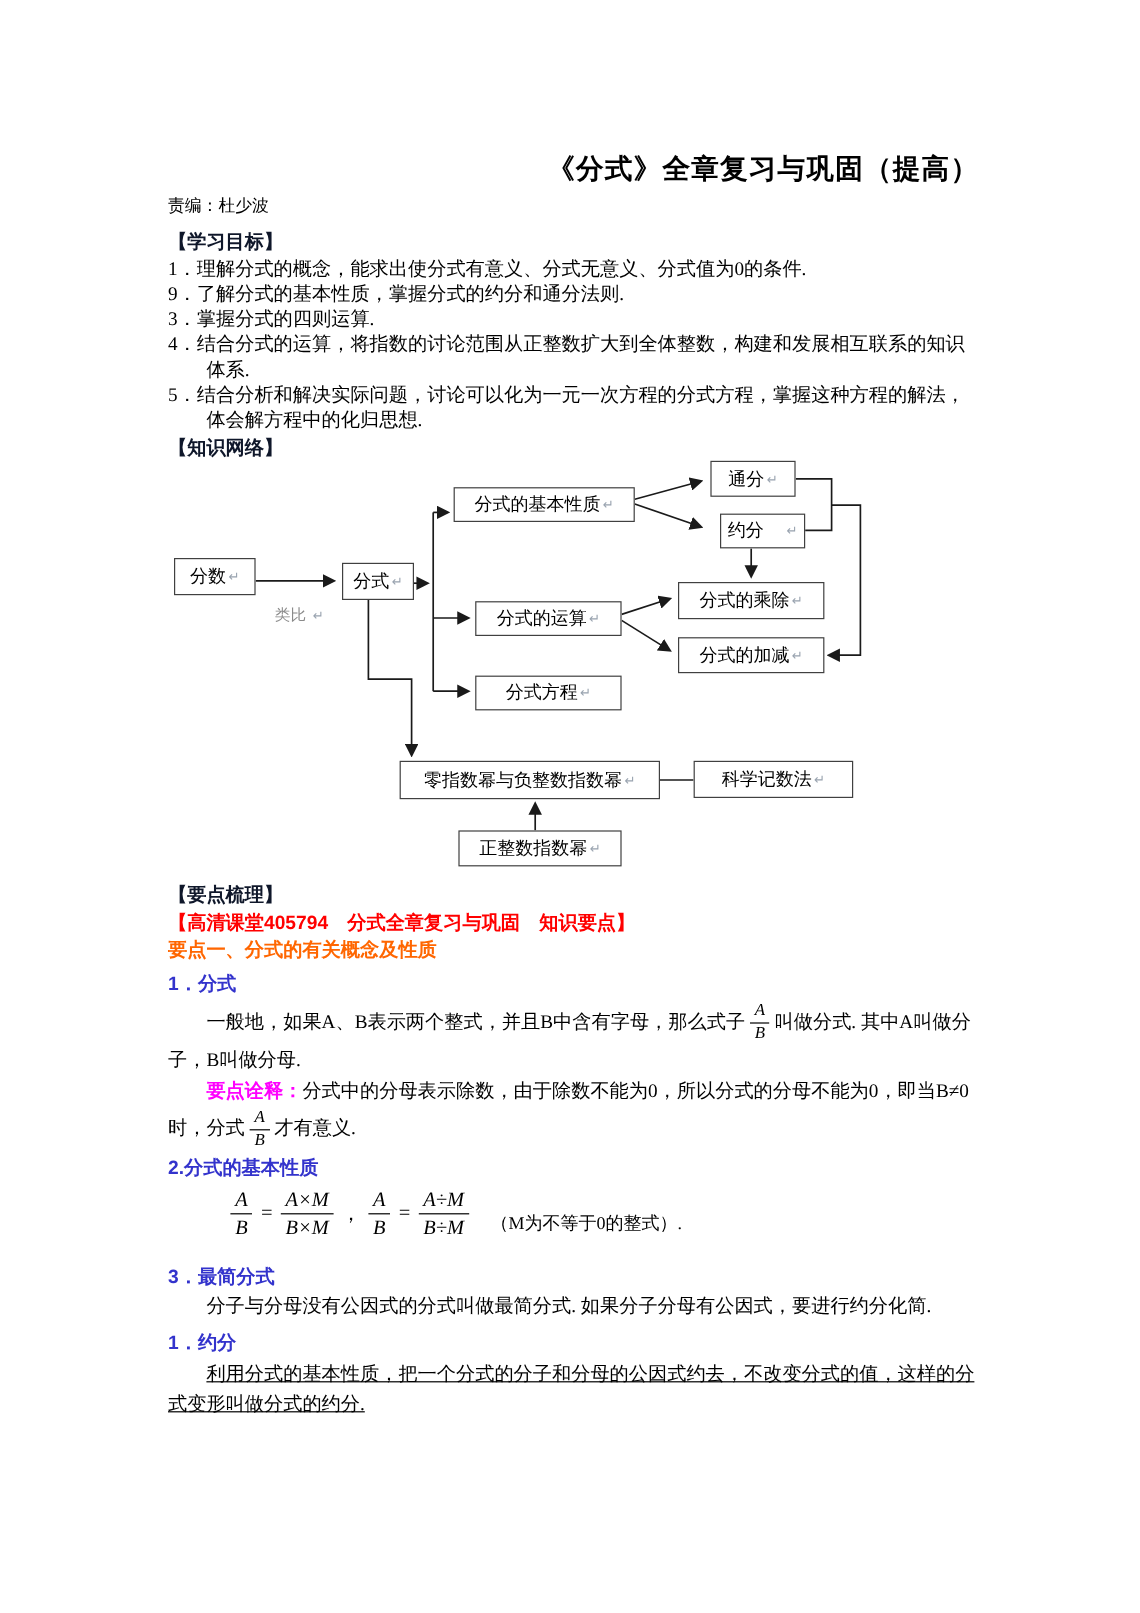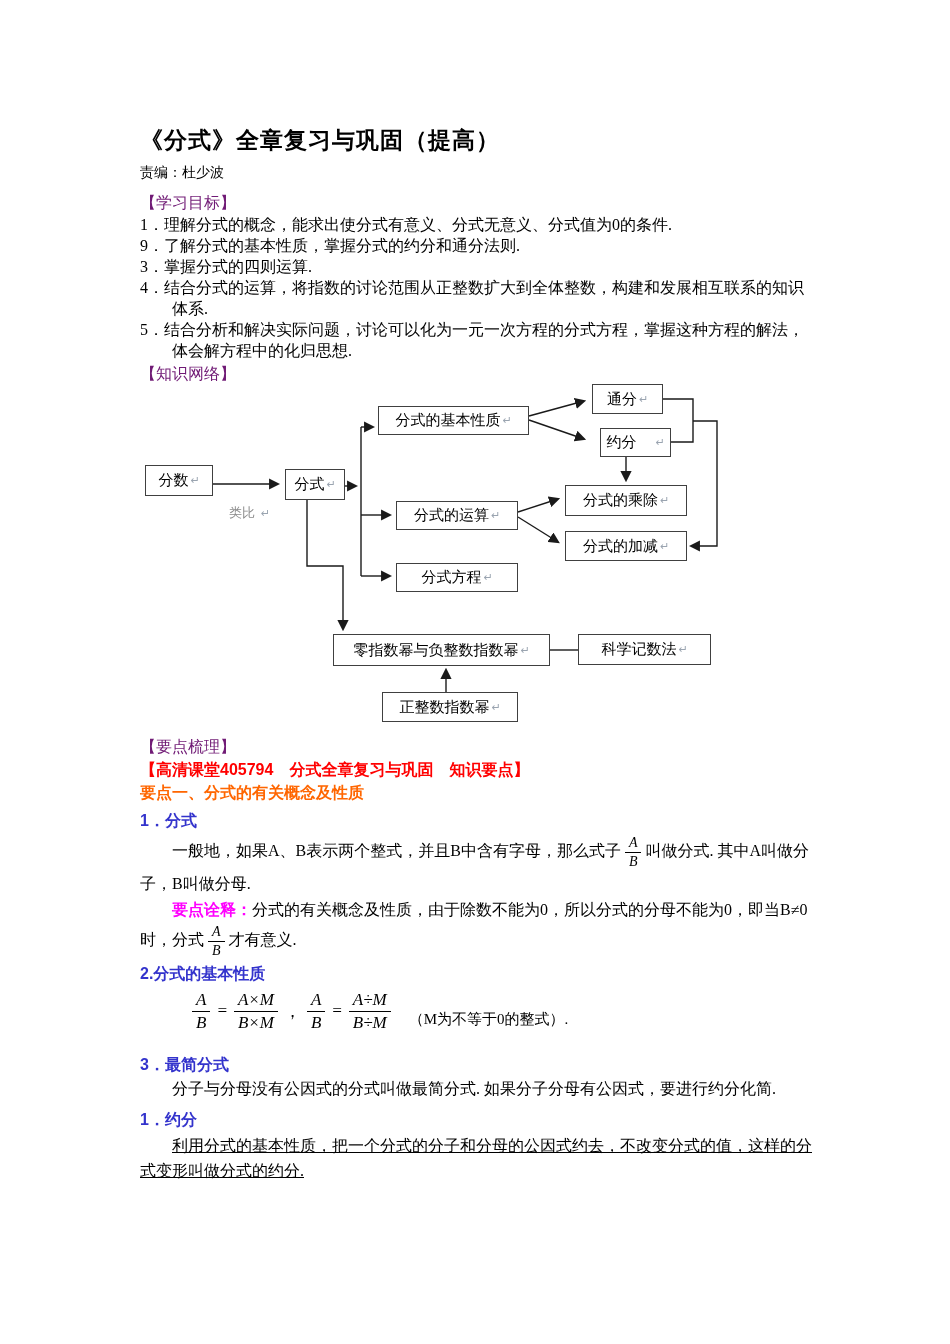--- a/index.html
+++ b/index.html
@@ -5,25 +5,25 @@
   * { margin:0; padding:0; box-sizing:border-box; }
   html,body { background:#ffffff; }
   .page {
     position:relative; width:950px; height:1344px; background:#ffffff;
     overflow:hidden; font-family:"Liberation Serif","DejaVu Serif",serif;
     color:#000;
   }
   .doc { position:absolute; left:140px; top:120px; width:676px; }
 
   .title { font-family:"Liberation Sans","DejaVu Sans",sans-serif;
-    font-weight:bold; font-size:23px; line-height:32px; text-align:left;
+    font-weight:bold; font-size:23px; line-height:32px; text-align:right;
     margin-top:4px; letter-spacing:1px; }
   .byline { font-size:14px; line-height:18px; text-align:left; margin-top:8px; }
 
-  .h-green  { color:#701a75; font-family:"Liberation Sans",sans-serif; font-weight:normal; font-size:16px; line-height:21px; margin-top:10px; }
+  .h-green  { color:#0f172a; font-family:"Liberation Sans",sans-serif; font-weight:bold; font-size:16px; line-height:21px; margin-top:10px; }
   .h-red    { color:#ff0000; font-family:"Liberation Sans",sans-serif; font-weight:bold; font-size:16px; line-height:21px; margin-top:2px; }
   .h-orange { color:#ff6600; font-family:"Liberation Sans",sans-serif; font-weight:bold; font-size:16px; line-height:21px; margin-top:2px; }
   .h-blue   { color:#3333cc; font-family:"Liberation Sans",sans-serif; font-weight:bold; font-size:16px; line-height:21px; margin-top:7px; }
 
   .obj-list { margin-top:1px; }
   .obj-item { font-size:16px; line-height:21px; margin-left:32px; text-indent:-32px; }
 
   .para { font-size:16px; line-height:24px; text-indent:2em; margin-top:2px; }
   .kp-label { color:#ff00ff; font-family:"Liberation Sans",sans-serif; font-weight:bold; }
 
@@ -148,21 +148,21 @@
       <div class="analogy" style="left:229px;top:128px;"><span>类比</span> <span class="ret">↵</span></div>
     </div>
 
     <div class="h-green" style="margin-top:0;">【要点梳理】</div>
     <div class="h-red">【高清课堂405794　分式全章复习与巩固　知识要点】</div>
     <div class="h-orange">要点一、分式的有关概念及性质</div>
     <div class="h-blue">1．分式</div>
 
     <p class="para"><span>一般地，如果A、B表示两个整式，并且B中含有字母，那么式子</span><span class="frac frac-inline"><span class="num">A</span><span class="den">B</span></span><span>叫做分式. 其中A叫做分子，B叫做分母.</span></p>
 
-    <p class="para"><span class="kp-label">要点诠释：</span><span>分式的有关概念及性质，由于除数不能为0，所以分式的分母不能为0，即</span><span>当B≠0时，分式</span><span class="frac frac-inline"><span class="num">A</span><span class="den">B</span></span><span>才有意义.</span></p>
+    <p class="para"><span class="kp-label">要点诠释：</span><span>分式中的分母表示除数，由于除数不能为0，所以分式的分母不能为0，即</span><span>当B≠0时，分式</span><span class="frac frac-inline"><span class="num">A</span><span class="den">B</span></span><span>才有意义.</span></p>
 
     <div class="h-blue" style="margin-top:2px;">2.分式的基本性质</div>
 
     <div class="formula-row">
       <span class="frac">
           <span class="num">A</span>
           <span class="den">B</span>
         </span>
       <span class="op">=</span>
       <span class="frac">

